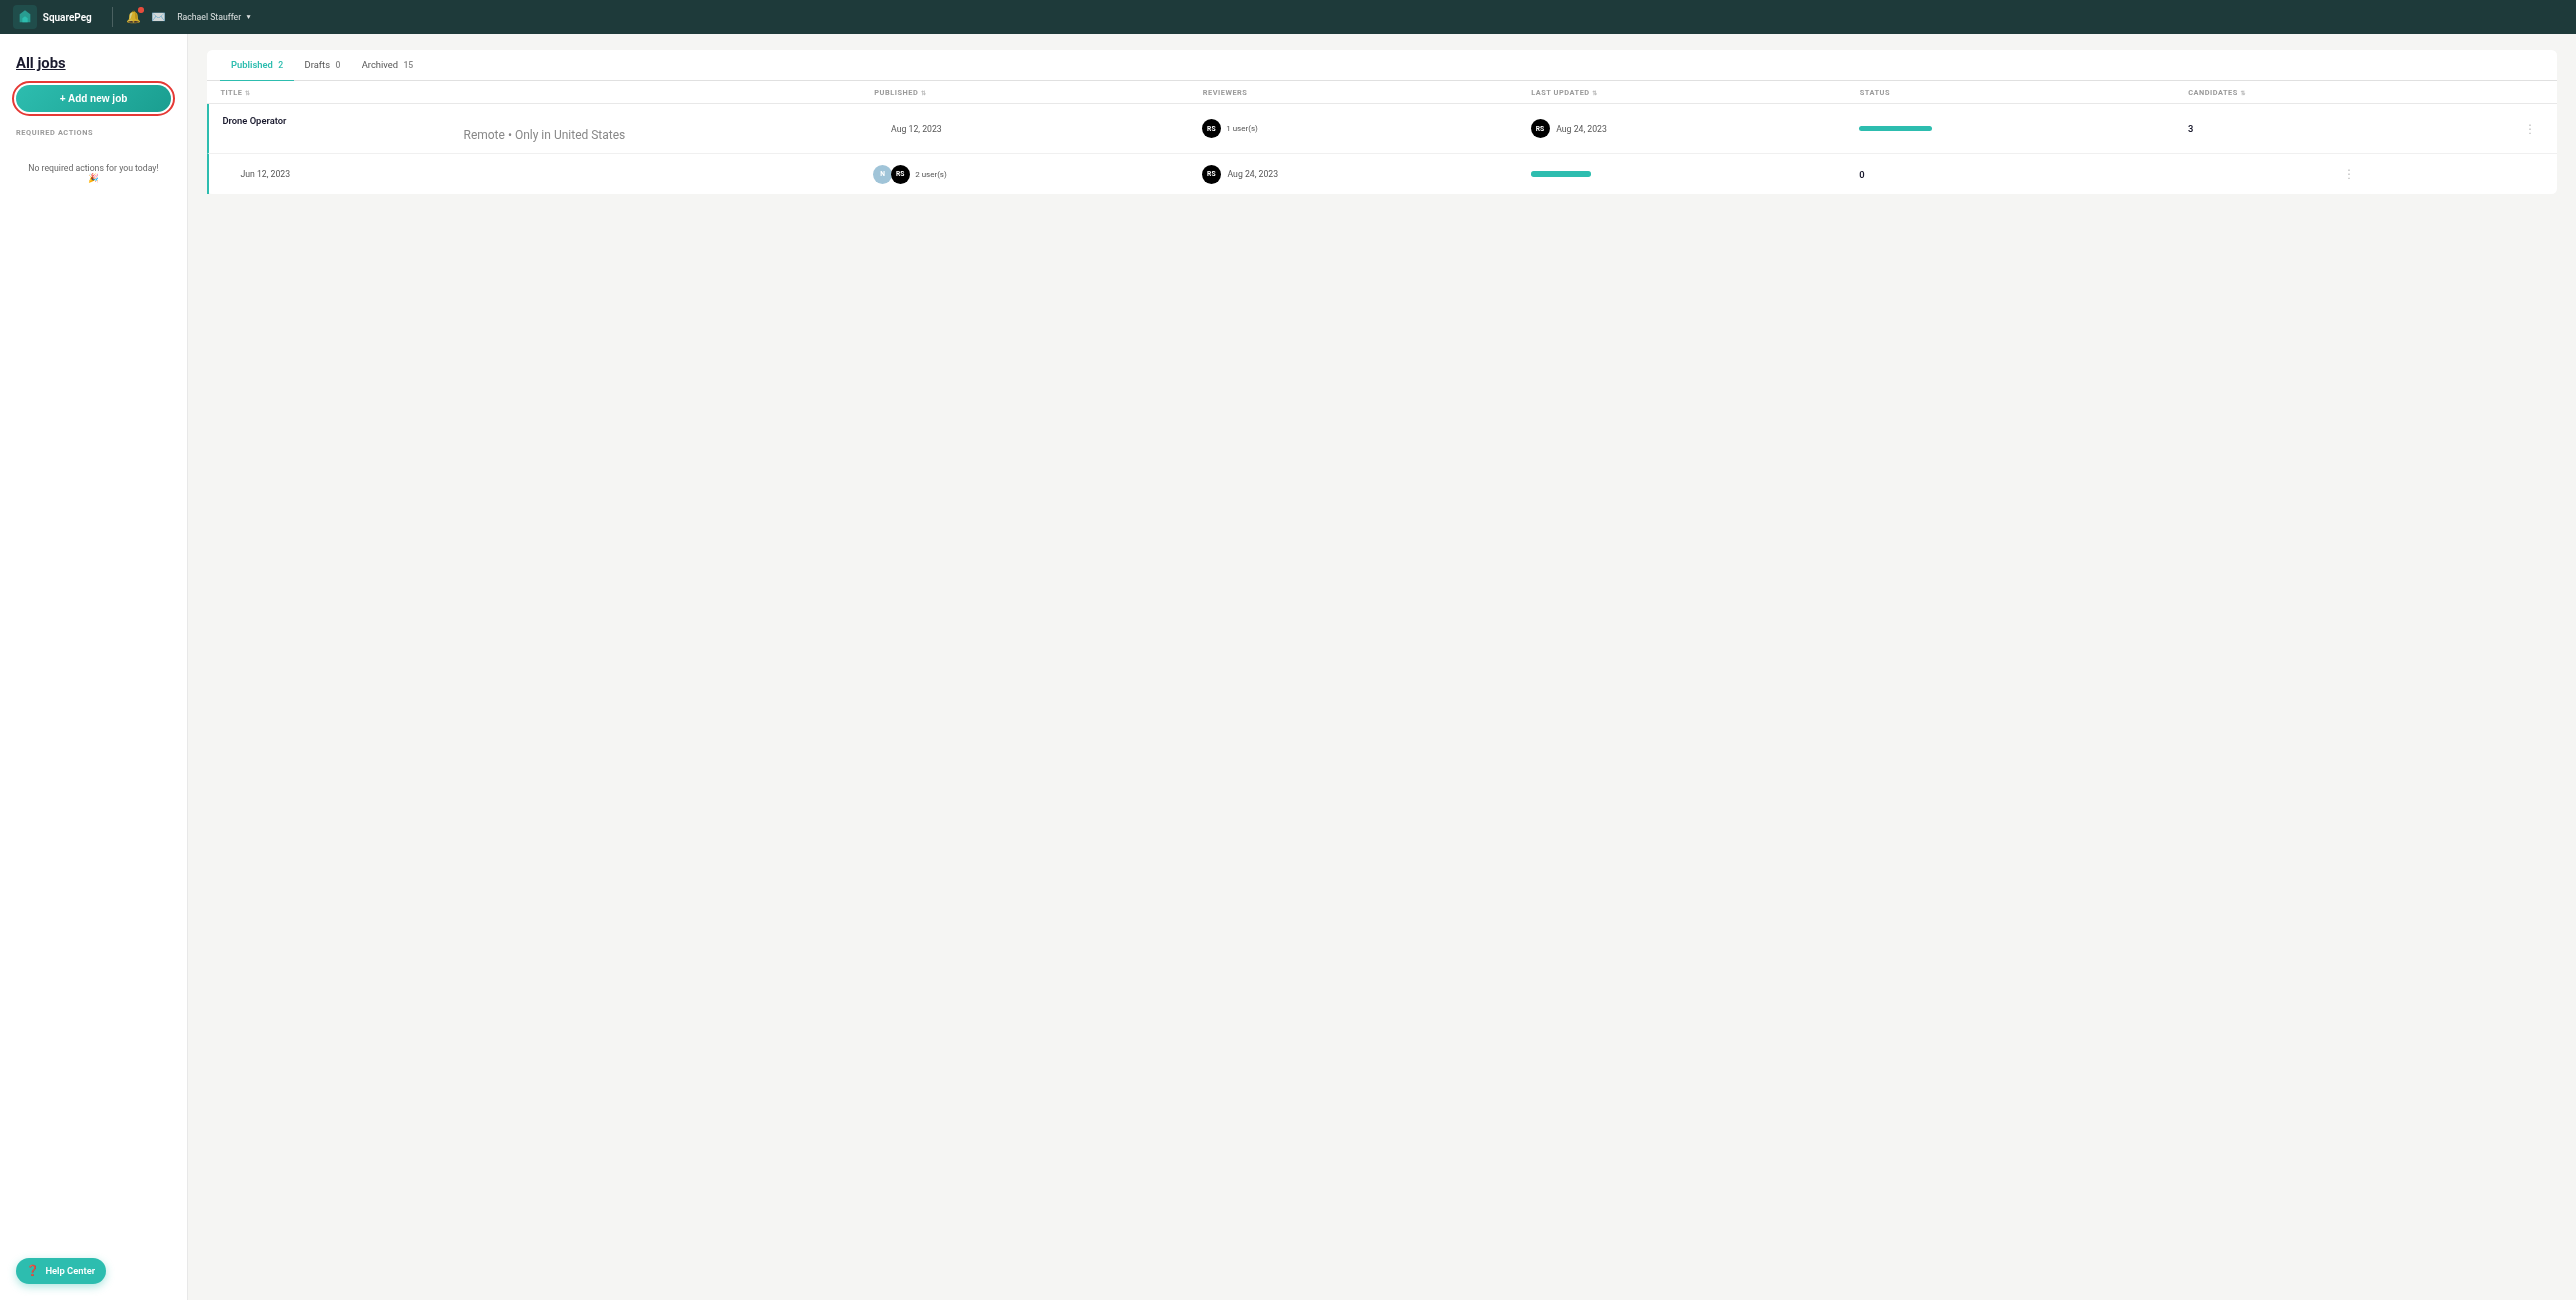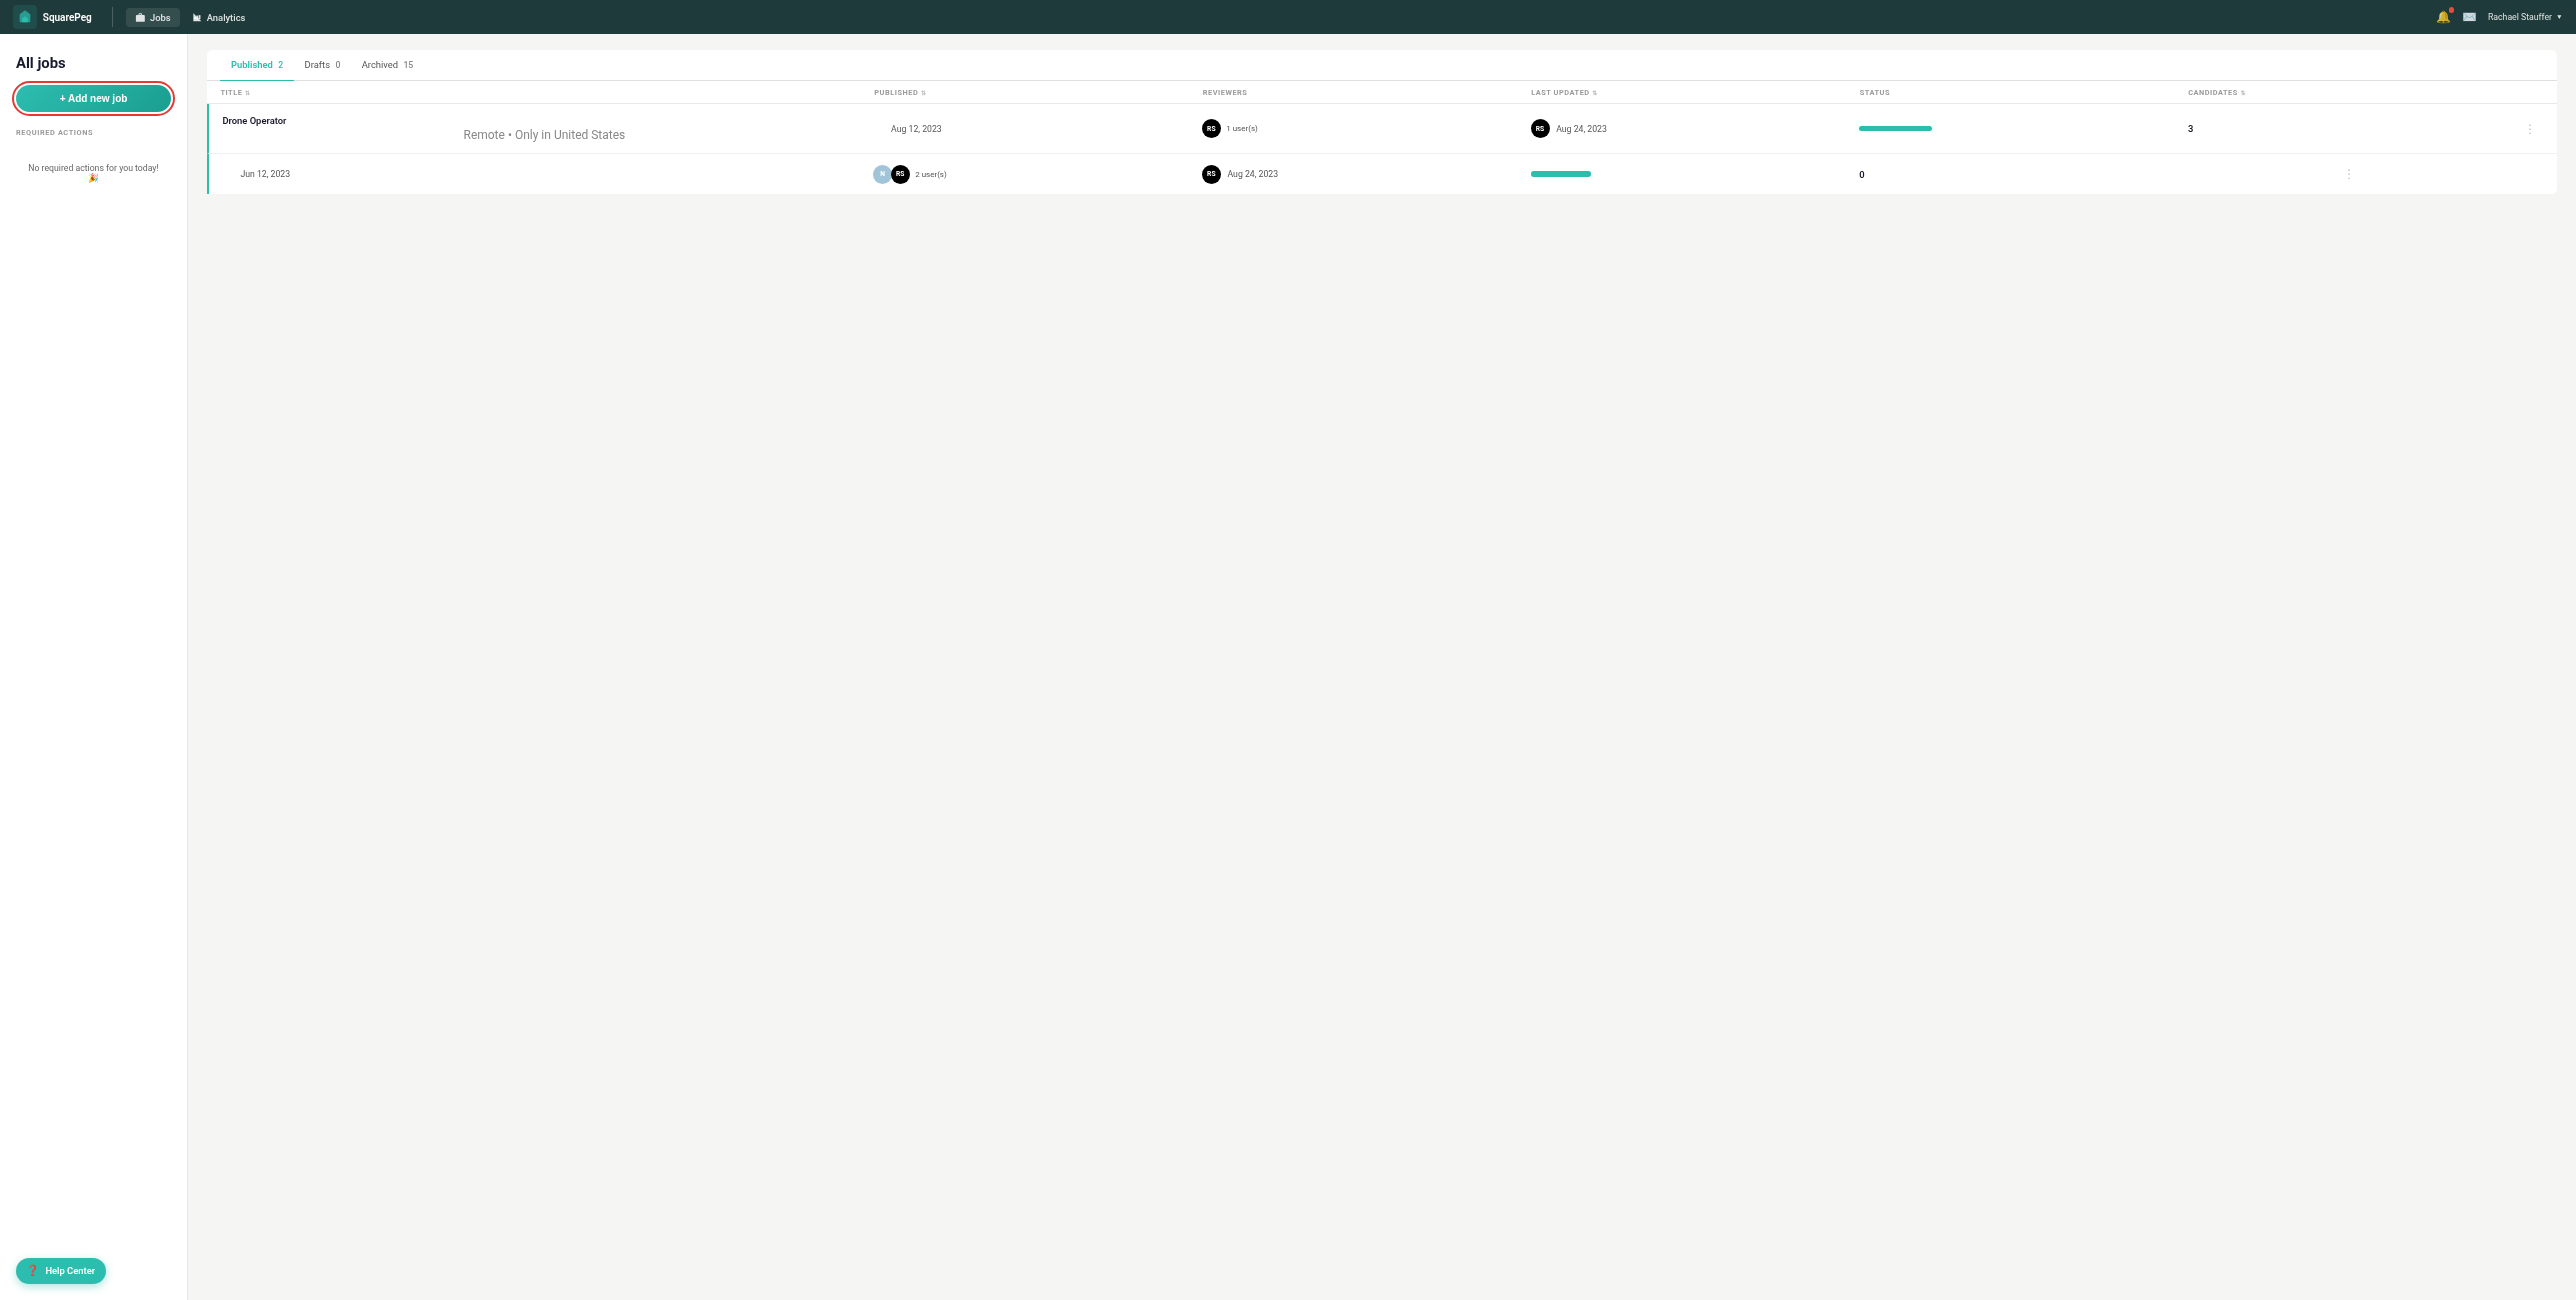--- a/index.html
+++ b/index.html
@@ -99,20 +99,21 @@
       background: #fff;
       border-right: 0.7px solid #e8e8e8;
       padding: 20px 16px;
       flex-shrink: 0;
     }
     .sidebar-title {
       font-size: 14.8px;
       font-weight: 700;
       color: #1a1a2e;
       margin-bottom: 13.4px;
+      text-decoration: underline;
     }
     .add-job-btn {
       display: flex;
       align-items: center;
       justify-content: center;
       gap: 5.4px;
       width: 100%;
       padding: 8px 13.4px;
       background: linear-gradient(135deg, #2dbdaf, #1a9e90);
       color: #fff;
@@ -307,37 +308,20 @@
 <nav class="topnav">
   <div class="brand">
     <svg class="brand-icon" viewBox="0 0 36 36" fill="none" xmlns="http://www.w3.org/2000/svg">
       <rect width="36" height="36" rx="6" fill="#2dbdaf" opacity="0.15"></rect>
       <path d="M10 14 L18 8 L26 14 L26 26 L10 26 Z" fill="#2dbdaf" opacity="0.7"></path>
       <path d="M14 26 L14 20 L18 17 L22 20 L22 26" fill="#2dbdaf"></path>
     </svg>
     <span class="brand-name">SquarePeg</span>
   </div>
   <div class="nav-divider"></div>
-  <div class="nav-items">
-    <div class="nav-item active">
-      <svg width="10.7" height="10.7" viewBox="0 0 24 24" fill="currentColor">
-        <path d="M20 7h-4V5a2 2 0 00-2-2h-4a2 2 0 00-2 2v2H4a2 2 0 00-2 2v11a2 2 0 002 2h16a2 2 0 002-2V9a2 2 0 00-2-2zm-10-2h4v2h-4V5z"></path>
-      </svg>
-      <span>Jobs</span>
-    </div>
-    <div class="nav-item">
-      <svg width="10.7" height="10.7" viewBox="0 0 24 24" fill="currentColor">
-        <path d="M3 3v18h18M7 16v-5M12 16V8M17 16v-9"></path>
-        <rect x="5" y="11" width="4" height="5" fill="currentColor"></rect>
-        <rect x="10" y="8" width="4" height="8" fill="currentColor"></rect>
-        <rect x="15" y="7" width="4" height="9" fill="currentColor"></rect>
-      </svg>
-      <span>Analytics</span>
-    </div>
-  </div>
   <div class="nav-right">
     <div class="nav-icon-btn">
       <span>🔔</span>
       <div class="notif-badge"></div>
     </div>
     <div class="nav-icon-btn">
       <span>✉️</span>
     </div>
     <div class="user-info">
       <span>Rachael Stauffer</span>

